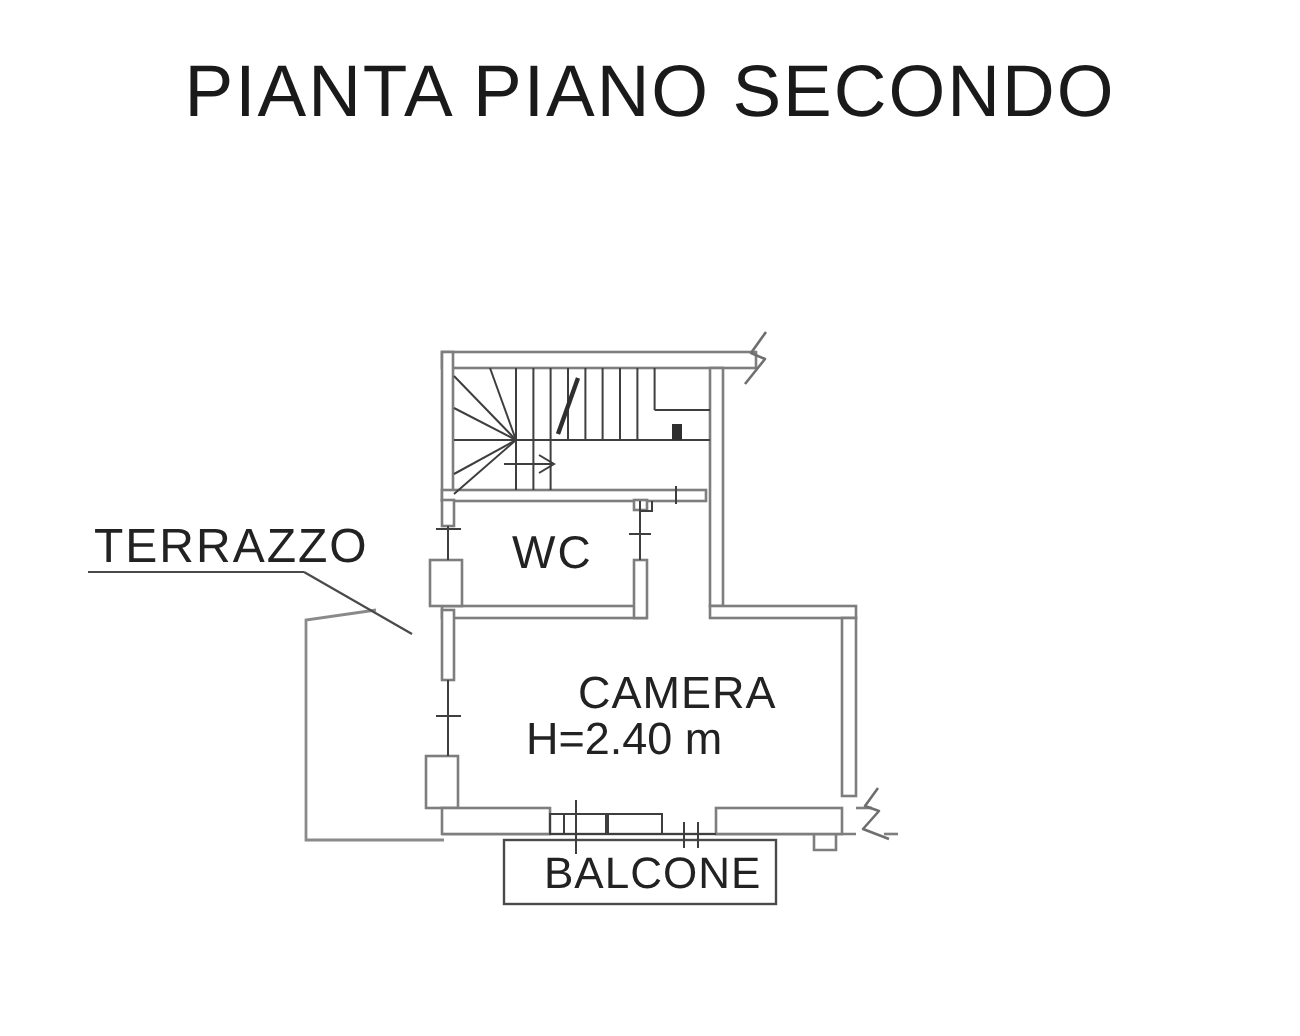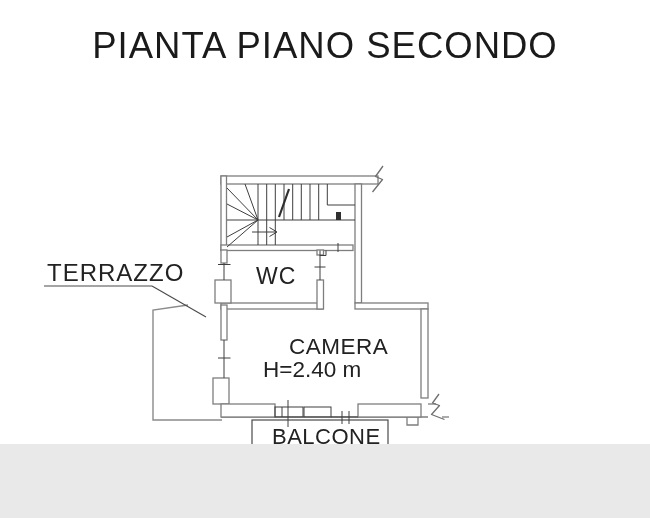--- a/index.html
+++ b/index.html
@@ -1,18 +1,18 @@
 <!DOCTYPE html>
 <html><head>
 <meta charset="utf-8">
 <style>
   html,body{margin:0;padding:0;background:#e9e9e9;}
   .canvas{
     position:relative;
-    width:650px;height:444px;
+    width:650px;height:518px;
     background:#ffffff;
     overflow:hidden;
     font-family:"Liberation Sans", sans-serif;
   }
   svg{display:block;}
   .title-text{
     font-family:"Liberation Sans", sans-serif;
     font-size:36.5px;
     letter-spacing:1px;
     fill:#1a1a1a;

